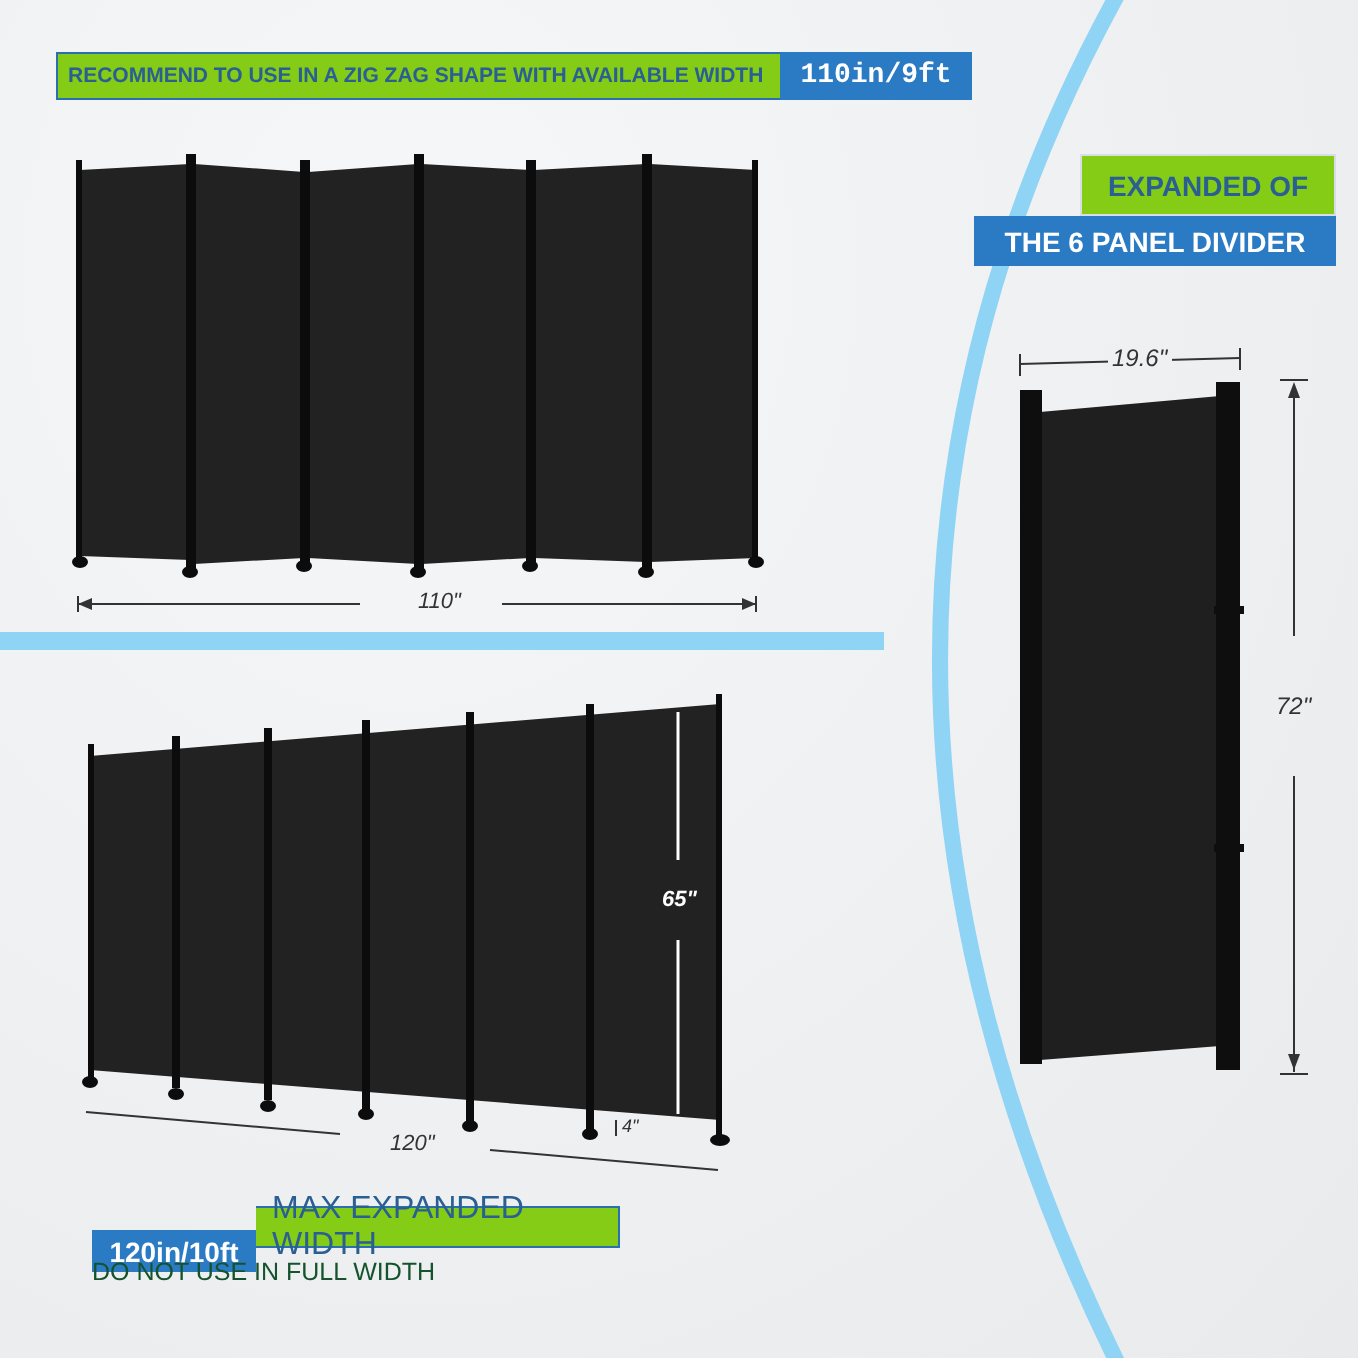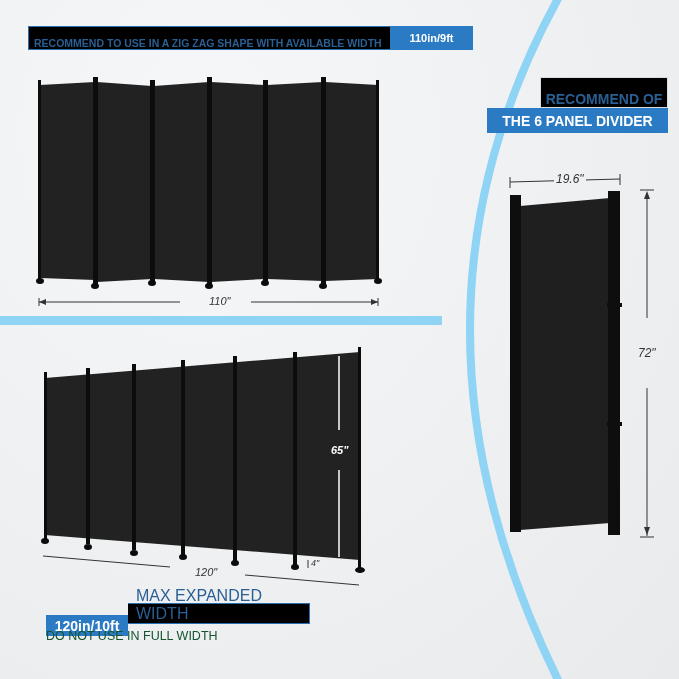--- a/index.html
+++ b/index.html
@@ -1,37 +1,37 @@
 <!DOCTYPE html>
 <html><head>
 <meta charset="utf-8">
 <style>
   html, body { margin:0; padding:0; }
   body { width:679px; height:679px; overflow:hidden; background:#eeeff1; position:relative; font-family:"Liberation Sans", sans-serif; }
   .bg { position:absolute; inset:0; background: radial-gradient(ellipse at 30% 20%, #f6f7f8 0%, #eceef0 70%, #e8eaec 100%); }
   .abs { position:absolute; }
   svg.layer { position:absolute; left:0; top:0; }
-  .box-white { background:#000000; border:1.5px solid #2a6fb0; box-sizing:border-box; color:#2a5f94; font-weight:bold; display:flex; align-items:flex-end; }
+  .box-white { background:#84cc16; border:1.5px solid #2a6fb0; box-sizing:border-box; color:#2a5f94; font-weight:bold; display:flex; align-items:center; }
   .box-blue { background:#2b7bc4; color:#fff; font-weight:bold; display:flex; align-items:center; justify-content:center; box-sizing:border-box; }
   .dim { position:absolute; font-family:"Liberation Sans", sans-serif; font-style:italic; color:#333; }
 </style>
 </head>
 <body>
 
 <div class="bg"></div>
 
 <svg class="layer" width="679" height="679">
   <path d="M 560 -5 Q 380 320 560 684" fill="none" stroke="#8fd3f5" stroke-width="8"></path>
   <rect x="0" y="316" width="442" height="9" fill="#8fd3f5"></rect>
 </svg>
 
 <div class="abs box-white" style="left:28px;top:26px;width:363px;height:24px;font-size:10.5px;padding-left:5px;border-right:none;">
   <span>RECOMMEND TO USE IN A ZIG ZAG SHAPE WITH AVAILABLE WIDTH</span>
 </div>
-<div class="abs box-blue" style="left:390px;top:26px;width:83px;height:24px;font-size:11px;">
+<div class="abs box-blue" style="left:390px;top:26px;width:96px;height:24px;font-size:14px;font-family:Liberation Mono, monospace;">
   <span>110in/9ft</span>
 </div>
 
 <svg class="layer" width="679" height="679">
   <g fill="#222">
     <polygon points="40,85 95,82 95,280 40,278"></polygon>
     <polygon points="97,82 152,86 152,279 97,282"></polygon>
     <polygon points="154,86 209,82 209,282 154,279"></polygon>
     <polygon points="211,82 265,85 265,279 211,282"></polygon>
     <polygon points="267,85 323,82 323,281 267,279"></polygon>
@@ -90,21 +90,21 @@
     <line x1="43" y1="556" x2="170" y2="567"></line>
     <line x1="245" y1="575" x2="359" y2="585"></line>
     <line x1="308" y1="560" x2="308" y2="568"></line>
   </g>
 </svg>
 <div class="dim" style="left:331px;top:444px;font-size:11px;color:#fff;font-weight:bold;">65"</div>
 <div class="dim" style="left:195px;top:566px;font-size:11px;">120"</div>
 <div class="dim" style="left:311px;top:558px;font-size:9px;">4"</div>
 
 <div class="abs box-white" style="left:540px;top:77px;width:128px;height:31px;font-size:14px;justify-content:center;border-color:#d8dde3;">
-  <span>RECOMMEND OF</span>
+  <span>EXPANDED OF</span>
 </div>
 <div class="abs box-blue" style="left:487px;top:108px;width:181px;height:25px;font-size:14px;">
   <span>THE 6 PANEL DIVIDER</span>
 </div>
 
 <svg class="layer" width="679" height="679">
   <polygon points="520,206 610,198 610,523 520,530" fill="#1f1f1f"></polygon>
   <g fill="#0e0e0e">
     <rect x="510" y="195" width="11" height="337"></rect>
     <rect x="608" y="191" width="12" height="344"></rect>

